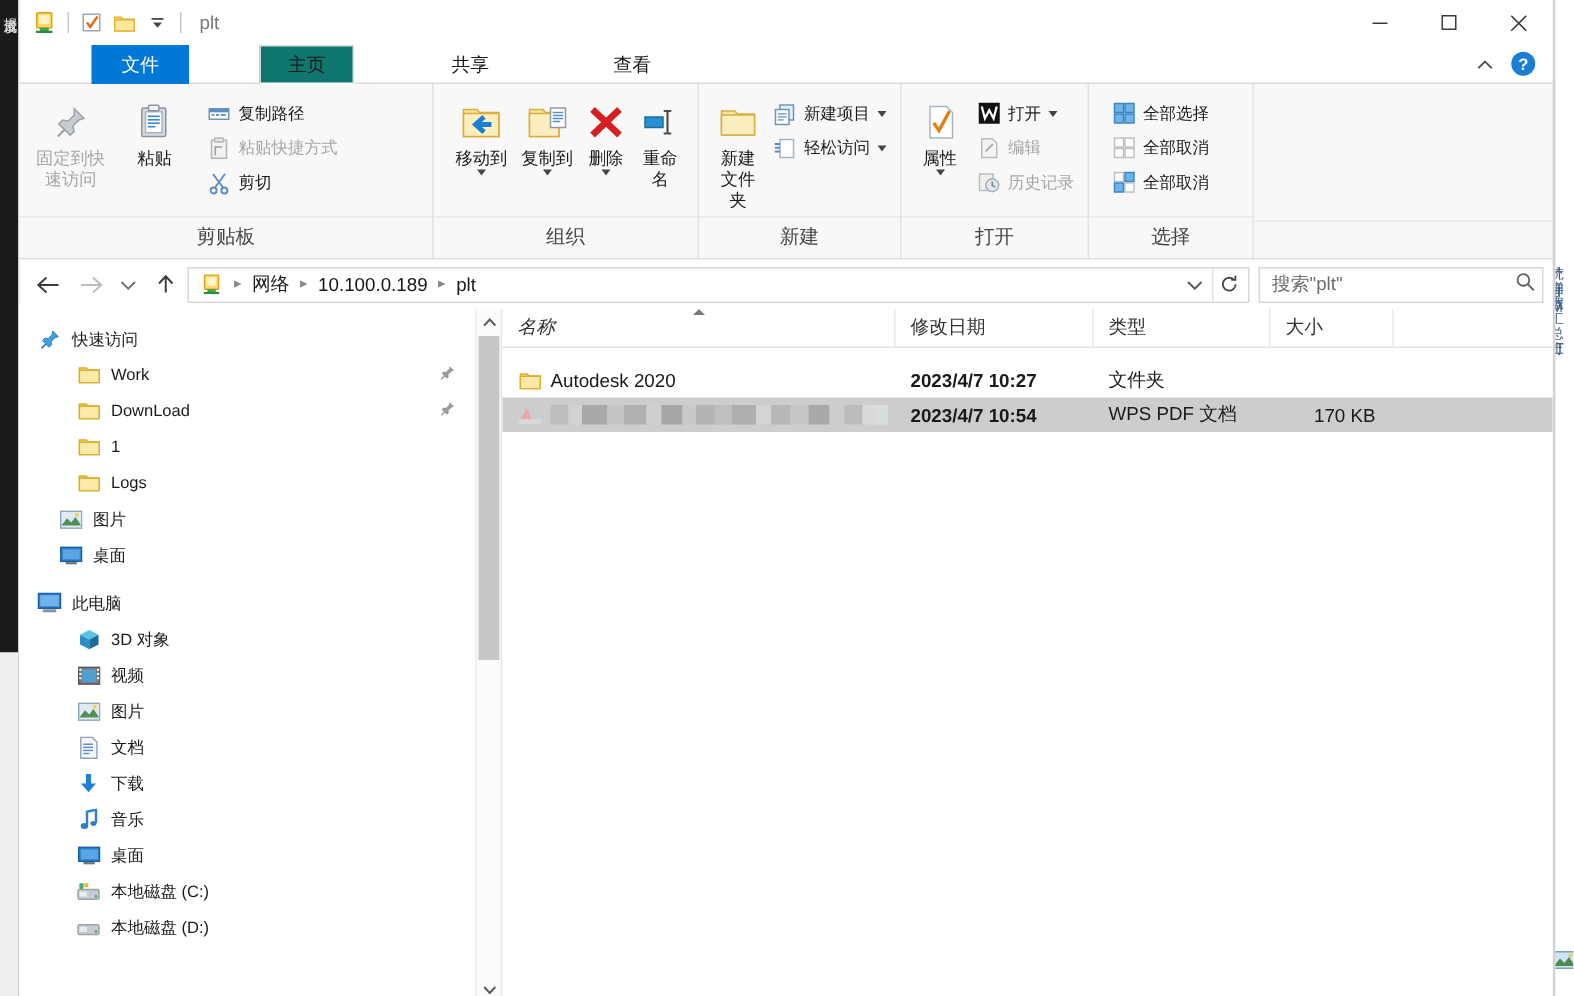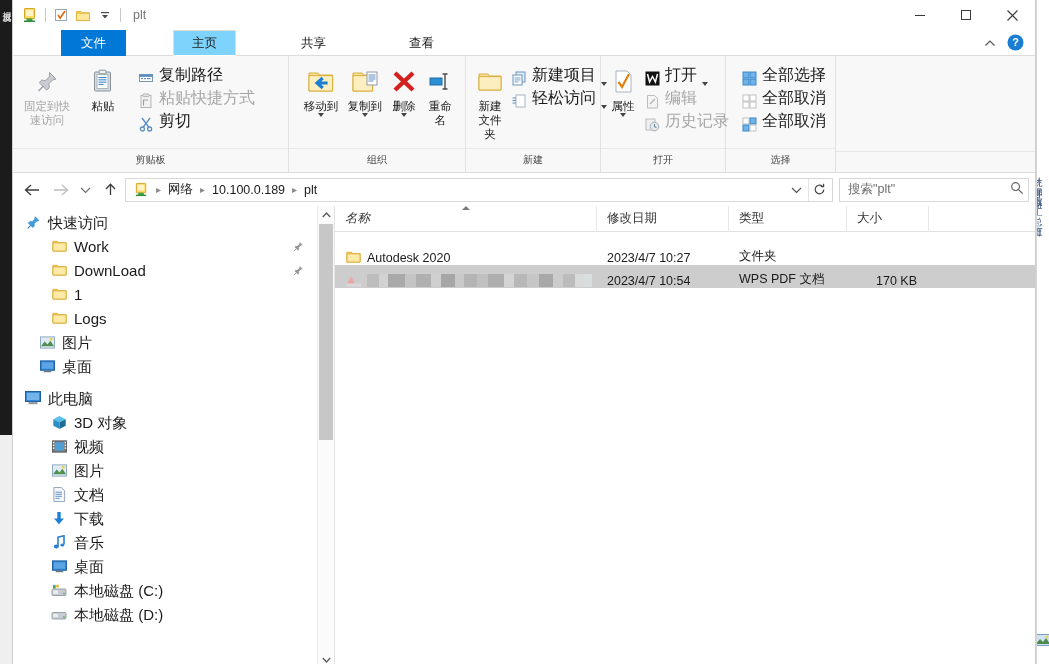--- a/index.html
+++ b/index.html
@@ -81,21 +81,21 @@
     padding: 0 18px; display: flex; align-items: center; justify-content: center;
     font-size: 12.5px; color: #1a1a1a; background: #ffffff;
     border-left: 1px solid #dcdcdc; border-right: 1px solid #dcdcdc;
     border-top: 1px solid #dcdcdc;
     margin-right: -1px; position: relative; top: 0; height: 26px; margin-left: 48px;
   }
   .tab.file {
     background: #0078d7; color: #ffffff; border: none; padding: 0 20px;
     font-weight: normal;
   }
-  .tab.active { background: #7dd3fc; border-bottom: 1px solid #ffffff; z-index: 2; }
+  .tab.active { background: #0f766e; border-bottom: 1px solid #ffffff; z-index: 2; }
   .tab.plain { border: none; background: transparent; color: #1a1a1a; }
   .ribbon-right {
     position: absolute; right: 4px; top: 0; height: 26px;
     display: flex; align-items: center; gap: 8px; padding-right: 6px;
   }
   .collapse-caret { width: 18px; height: 18px; display:flex; align-items:center; justify-content:center; color:#555; }
   .help-btn { width: 18px; height: 18px; }
 
   
   .ribbon {
@@ -104,34 +104,34 @@
     display: flex; align-items: stretch;
   }
   .rgroup {
     display: flex; flex-direction: column; justify-content: space-between;
     border-right: 1px solid #e2e2e2; padding: 0px;
     position: relative;
   }
   .rgroup:last-child { border-right: none; }
   .rgroup-body { display: flex; align-items: flex-start; padding: 5px 6px 0 6px; flex: 1; }
   .rgroup-label {
-    text-align: center; font-size: 10px; color: #444; padding-bottom: 5px;
+    text-align: center; font-size: 13px; color: #444; padding-bottom: 5px;
     border-top: 1px solid #e8e8e8;
     padding-top: 4px;
   }
   .big-btn {
     width: 56px; display: flex; flex-direction: column; align-items: center;
     padding: 4px 2px 0 2px; font-size: 11.5px; color: #1a1a1a; line-height: 14px;
     text-align: center;
   }
   .big-btn .ico { height: 34px; display: flex; align-items: center; justify-content: center; }
   .big-btn.dim { color: #a6a6a6; }
   .small-col { display: flex; flex-direction: column; gap: 2px; padding-top: 4px; }
   .small-btn {
-    display: flex; align-items: flex-end; gap: 5px; font-size: 16px; color: #1a1a1a;
+    display: flex; align-items: center; gap: 5px; font-size: 11px; color: #1a1a1a;
     height: 21px; padding: 0 3px; white-space: nowrap;
   }
   .small-btn.dim { color: #a6a6a6; }
   .small-btn .ico { width: 16px; height: 16px; display: flex; align-items: center; justify-content: center; flex: 0 0 16px; }
   .caret-sm { display:block; width:0;height:0;border-left:3.5px solid transparent;border-right:3.5px solid transparent;border-top:4px solid #444; }
 
   
   .addrrow {
     position: relative; height: 33px; background: #ffffff;
     display: flex; align-items: center; padding: 0 6px; gap: 2px;
@@ -155,22 +155,22 @@
   }
 
   
   .content { position: relative; height: 462px; display: flex; background: #ffffff; }
   .navpane {
     width: 322px; position: relative; background: #ffffff;
     border-right: 1px solid #e2e2e2; overflow: hidden;
   }
   .navlist { padding-top: 8px; }
   .navitem {
-    height: 24px; display: flex; align-items: flex-start; gap: 7px;
-    padding-left: 26px; font-size: 15px; color: #1a1a1a; position: relative;
+    height: 24px; display: flex; align-items: center; gap: 7px;
+    padding-left: 26px; font-size: 11px; color: #1a1a1a; position: relative;
   }
   .navitem.root { padding-left: 12px; }
   .navitem.lvl2 { padding-left: 38px; }
   .navitem .ico { width: 16px; height: 16px; display: flex; align-items: center; justify-content: center; flex: 0 0 16px; }
   .navitem .pin { position: absolute; right: 30px; color: #9a9a9a; }
   .navspacer { height: 8px; }
 
   .navscroll {
     position: absolute; right: 0; top: 0; width: 17px; height: 100%;
     background: #fbfbfb; border-left: 1px solid #ececec;
@@ -200,23 +200,23 @@
   .colh.extra { flex: 1; border-right: none; }
   .sort-caret {
     position: absolute; left: 50%; top: 0px; transform: translateX(-50%);
     width: 0; height: 0; border-left: 4px solid transparent; border-right: 4px solid transparent;
     border-bottom: 4px solid #7a7a7a;
   }
   .row {
     display: flex; height: 23px; align-items: center; font-size: 12.5px; color: #1a1a1a;
   }
   .row.selected { background: #cdcdcd; }
-  .cell { padding-left: 10px; display: flex; align-items: flex-end; gap: 6px; height: 23px; overflow: hidden;}
+  .cell { padding-left: 10px; display: flex; align-items: center; gap: 6px; height: 23px; overflow: hidden;}
   .cell.name { width: 262px; }
-  .cell.date { width: 132px; }
+  .cell.date { width: 132px; font-weight: bold; }
   .cell.type { width: 118px; }
   .cell.size { width: 82px; justify-content: flex-end; padding-right: 12px; padding-left: 0; }
   .cell .ico { width: 16px; height: 16px; display: flex; align-items: center; justify-content: center; flex: 0 0 16px; }
 
   
   .redacted { display: flex; align-items: center; gap: 0px; height: 16px; width: 232px; }
   .redacted .blk { height: 13px; }
 </style>
 </head>
 <body>

